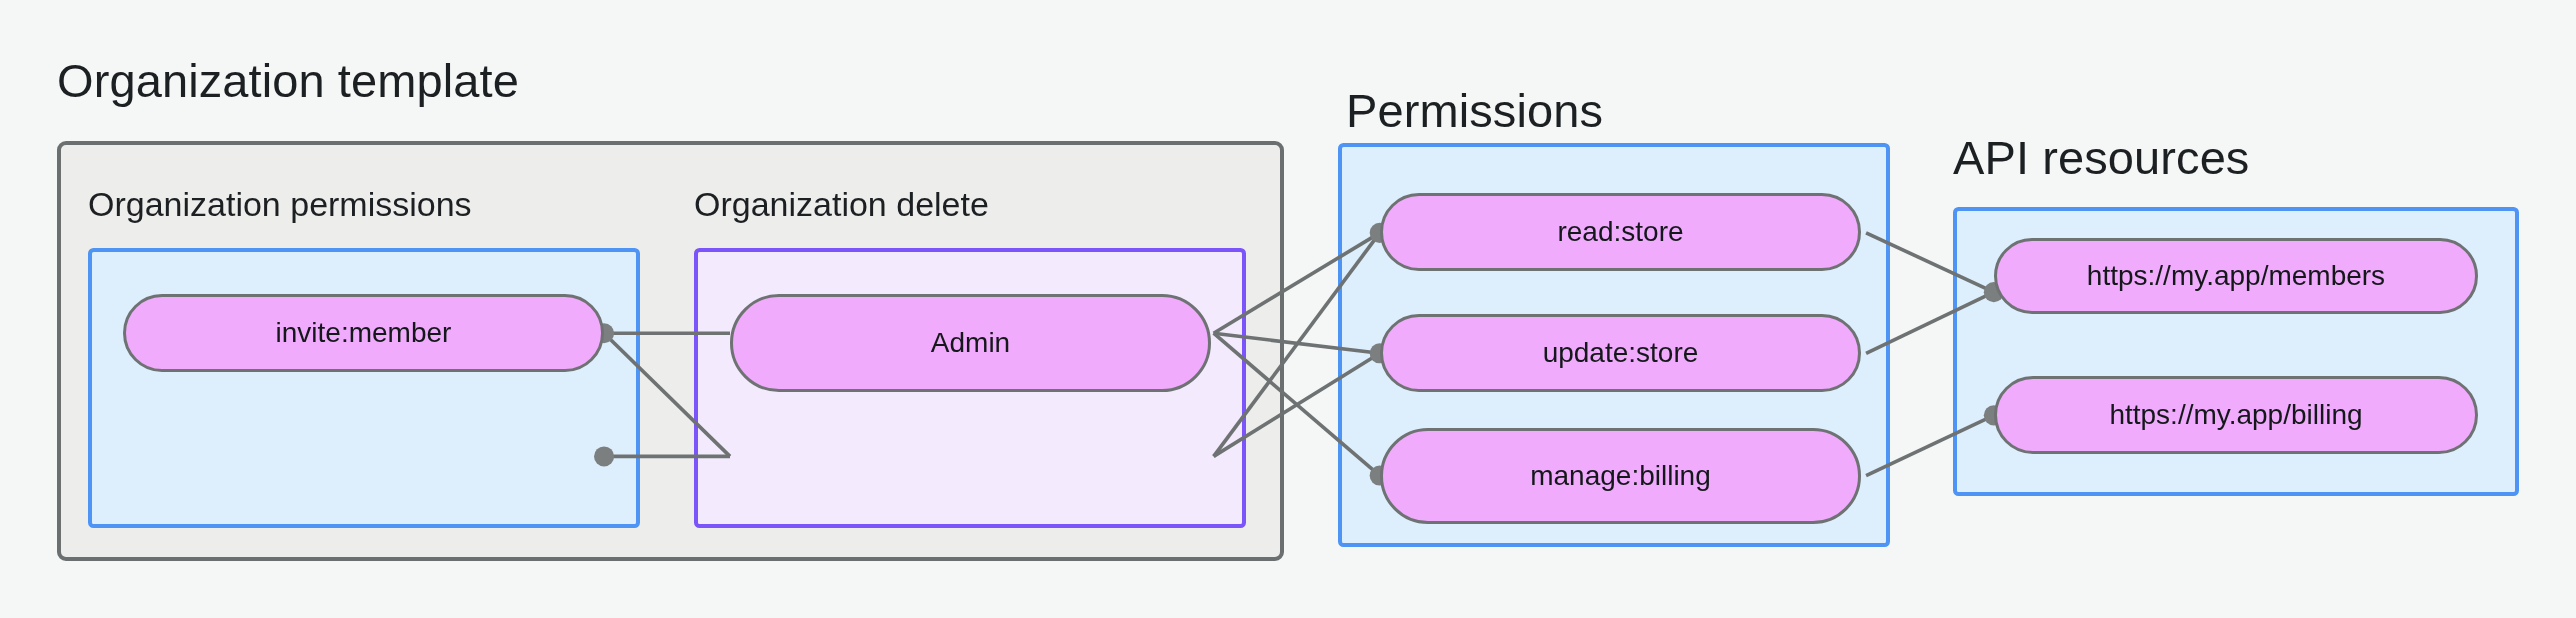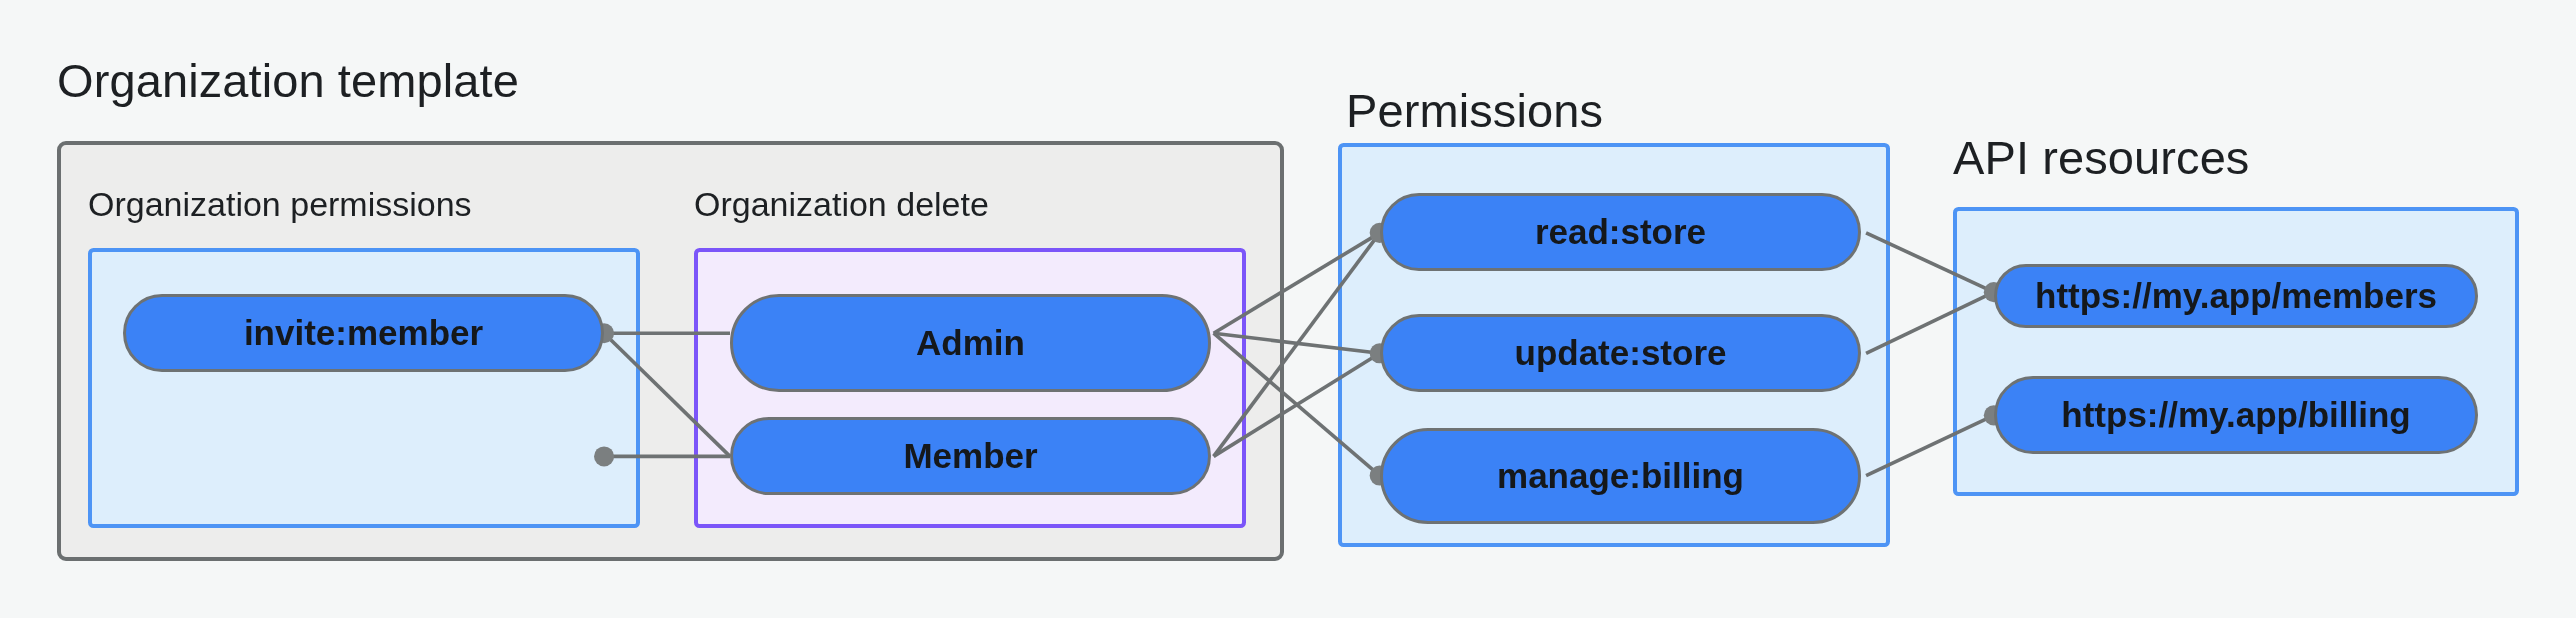--- a/index.html
+++ b/index.html
@@ -53,31 +53,30 @@
   }
   .box-purple {
     background: #f3ebfd;
     border: 4.6px solid #7b55f9;
     border-radius: 5.5px;
   }
   
   .pill {
     position: absolute;
     box-sizing: border-box;
-    background: #3b82f6;
+    background: #f0abfc;
     border: 3.7px solid #6e7273;
     border-radius: 912px;
     display: flex;
     align-items: center;
     justify-content: center;
-    font-size: 35px;
+    font-size: 28px;
     color: #15181b;
     white-space: nowrap;
     z-index: 3;
-    font-weight: bold;
   }
   
   #edges {
     position: absolute;
     left: 0;
     top: 0;
     width: 2576px;
     height: 619px;
     z-index: 2;
     pointer-events: none;
@@ -125,34 +124,33 @@
 
   <div class="pill" style="left:123px; top:294px; width:481px; height:78px;">invite:member</div>
 
 
   <div class="inner-label" style="left:694px; top:187px;">Organization delete</div>
 
   <div class="box box-purple" style="left:694px; top:248px; width:552px; height:280px;"></div>
 
   <div class="pill" style="left:730px; top:294px; width:481px; height:98px;">Admin</div>
 
-  <div class="pill" style="left:730px; top:417px; width:481px; height:78px;">Member</div>
 
   <div class="group-label" style="left:1338px; top:87px;margin-left:8px;">Permissions</div>
 
   <div class="box box-blue" style="left:1338px; top:143px; width:552px; height:404px;"></div>
 
   <div class="pill" style="left:1380px; top:193px; width:481px; height:78px;">read:store</div>
 
   <div class="pill" style="left:1380px; top:314px; width:481px; height:78px;">update:store</div>
 
   <div class="pill" style="left:1380px; top:428px; width:481px; height:96px;">manage:billing</div>
 
   <div class="group-label" style="left:1953px; top:134px;">API resources</div>
 
   <div class="box box-blue" style="left:1953px; top:207px; width:566px; height:289px;"></div>
 
-  <div class="pill" style="left:1994px; top:264px; width:484px; height:64px;">https://my.app/members</div>
+  <div class="pill" style="left:1994px; top:238px; width:484px; height:76px;">https://my.app/members</div>
 
   <div class="pill" style="left:1994px; top:376px; width:484px; height:78px;">https://my.app/billing</div>
 
 </div>
 
 
 </body></html>

